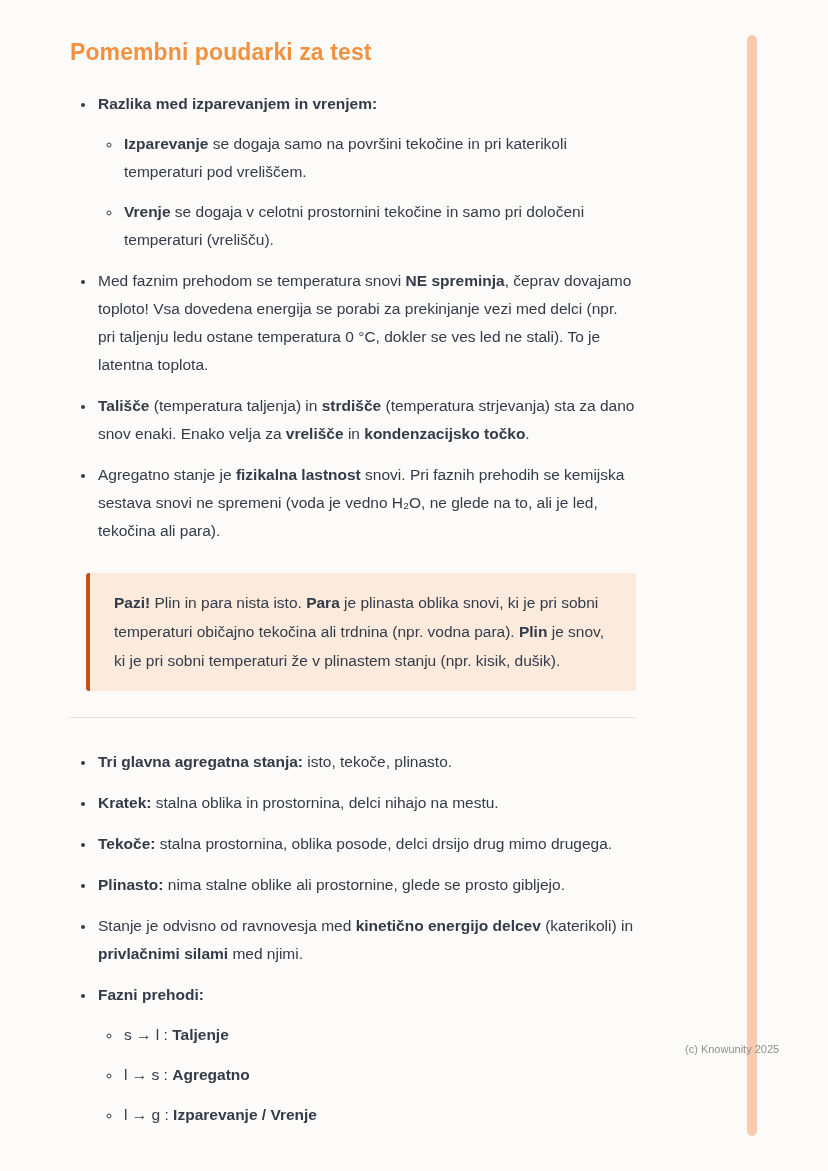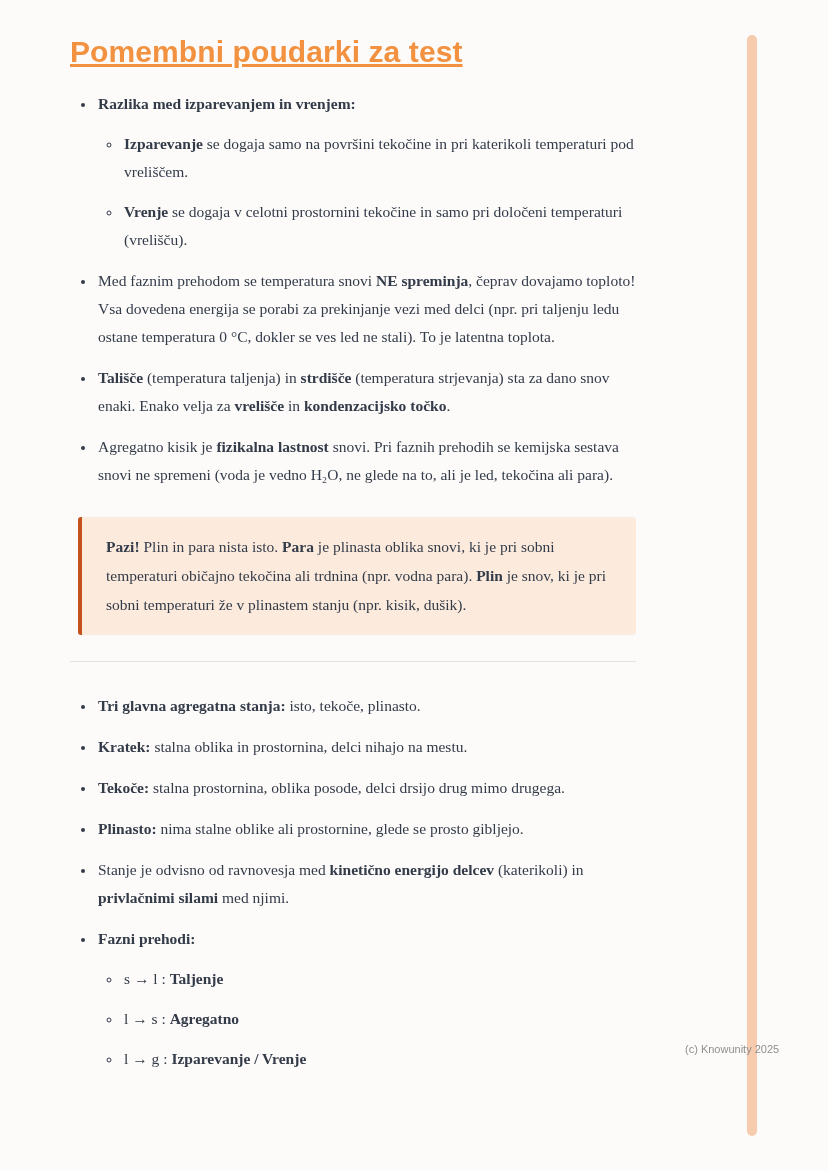--- a/index.html
+++ b/index.html
@@ -18,49 +18,47 @@
     overflow: hidden;
   }
   .content {
     position: absolute;
     left: 70px;
     top: 38px;
     width: 566px;
   }
   .heading {
     margin: 0 0 24px 0;
-    font-size: 30px;
+    font-size: 23px;
     line-height: 28px;
     font-weight: 700;
     color: #f2913f;
     letter-spacing: 0.1px;
-    text-decoration: underline;
   }
   .t {
     font-size: 15.5px;
     line-height: 28px;
     color: #333b49;
-    font-family: Liberation Serif, serif;
   }
   .b { font-weight: 700; }
   ul.l1 {
     margin: 0 0 6px 0;
     padding: 0 0 0 26px;
     list-style-type: disc;
   }
   ul.l1 > li { margin: 0 0 13px 0; padding-left: 2px; }
   ul.l2 {
     margin: 12px 0 0 0;
     padding: 0 0 0 24px;
     list-style-type: circle;
   }
   ul.l2 > li { margin: 0 0 12px 0; padding-left: 2px; }
   li::marker { color: #333b49; font-size: 14px; }
   .warning {
-    margin: 28px 0 0 8px;
+    margin: 28px 0 0 16px;
     background: #fcebdd;
     border-left: 4px solid #c4511d;
     border-radius: 3px;
     padding: 15px 24px 16px 24px;
   }
   .warning .t { margin: 0; line-height: 29px; }
   .divider {
     border: none;
     border-top: 1px solid #e5e2de;
     margin: 26px 0 30px 0;
@@ -106,21 +104,21 @@
           </li>
         </ul>
       </li>
       <li>
         <span class="t"><span>Med faznim prehodom se temperatura snovi </span><span class="b">NE spreminja</span><span>, čeprav dovajamo toploto! Vsa dovedena energija se porabi za prekinjanje vezi med delci (npr. pri taljenju ledu ostane temperatura 0 °C, dokler se ves led ne stali). To je latentna toplota.</span></span>
       </li>
       <li>
         <span class="t"><span class="b">Tališče</span><span> (temperatura taljenja) in </span><span class="b">strdišče</span><span> (temperatura strjevanja) sta za dano snov enaki. Enako velja za </span><span class="b">vrelišče</span><span> in </span><span class="b">kondenzacijsko točko</span><span>.</span></span>
       </li>
       <li>
-        <span class="t"><span>Agregatno kisik je </span><span class="b">fizikalna lastnost</span><span> snovi. Pri faznih prehodih se kemijska sestava snovi ne spremeni (voda je vedno H₂O, ne glede na to, ali je led, tekočina ali para).</span></span>
+        <span class="t"><span>Agregatno stanje je </span><span class="b">fizikalna lastnost</span><span> snovi. Pri faznih prehodih se kemijska sestava snovi ne spremeni (voda je vedno H₂O, ne glede na to, ali je led, tekočina ali para).</span></span>
       </li>
     </ul>
 
     <aside class="warning">
       <p class="t"><span class="b">Pazi!</span><span> Plin in para nista isto. </span><span class="b">Para</span><span> je plinasta oblika snovi, ki je pri sobni temperaturi običajno tekočina ali trdnina (npr. vodna para). </span><span class="b">Plin</span><span> je snov, ki je pri sobni temperaturi že v plinastem stanju (npr. kisik, dušik).</span></p>
     </aside>
 
     <hr class="divider">
 
 

